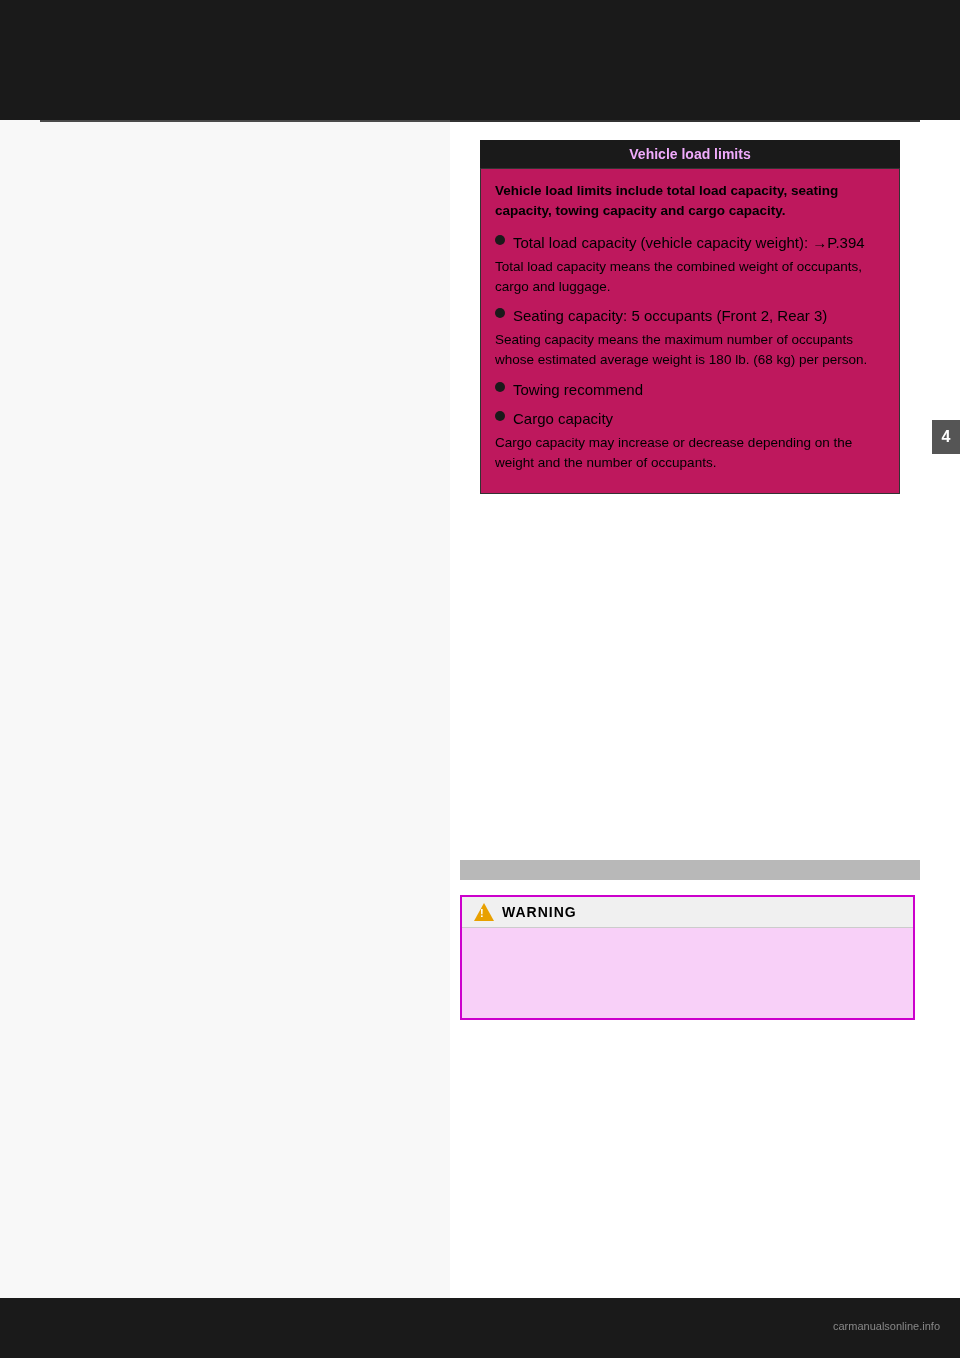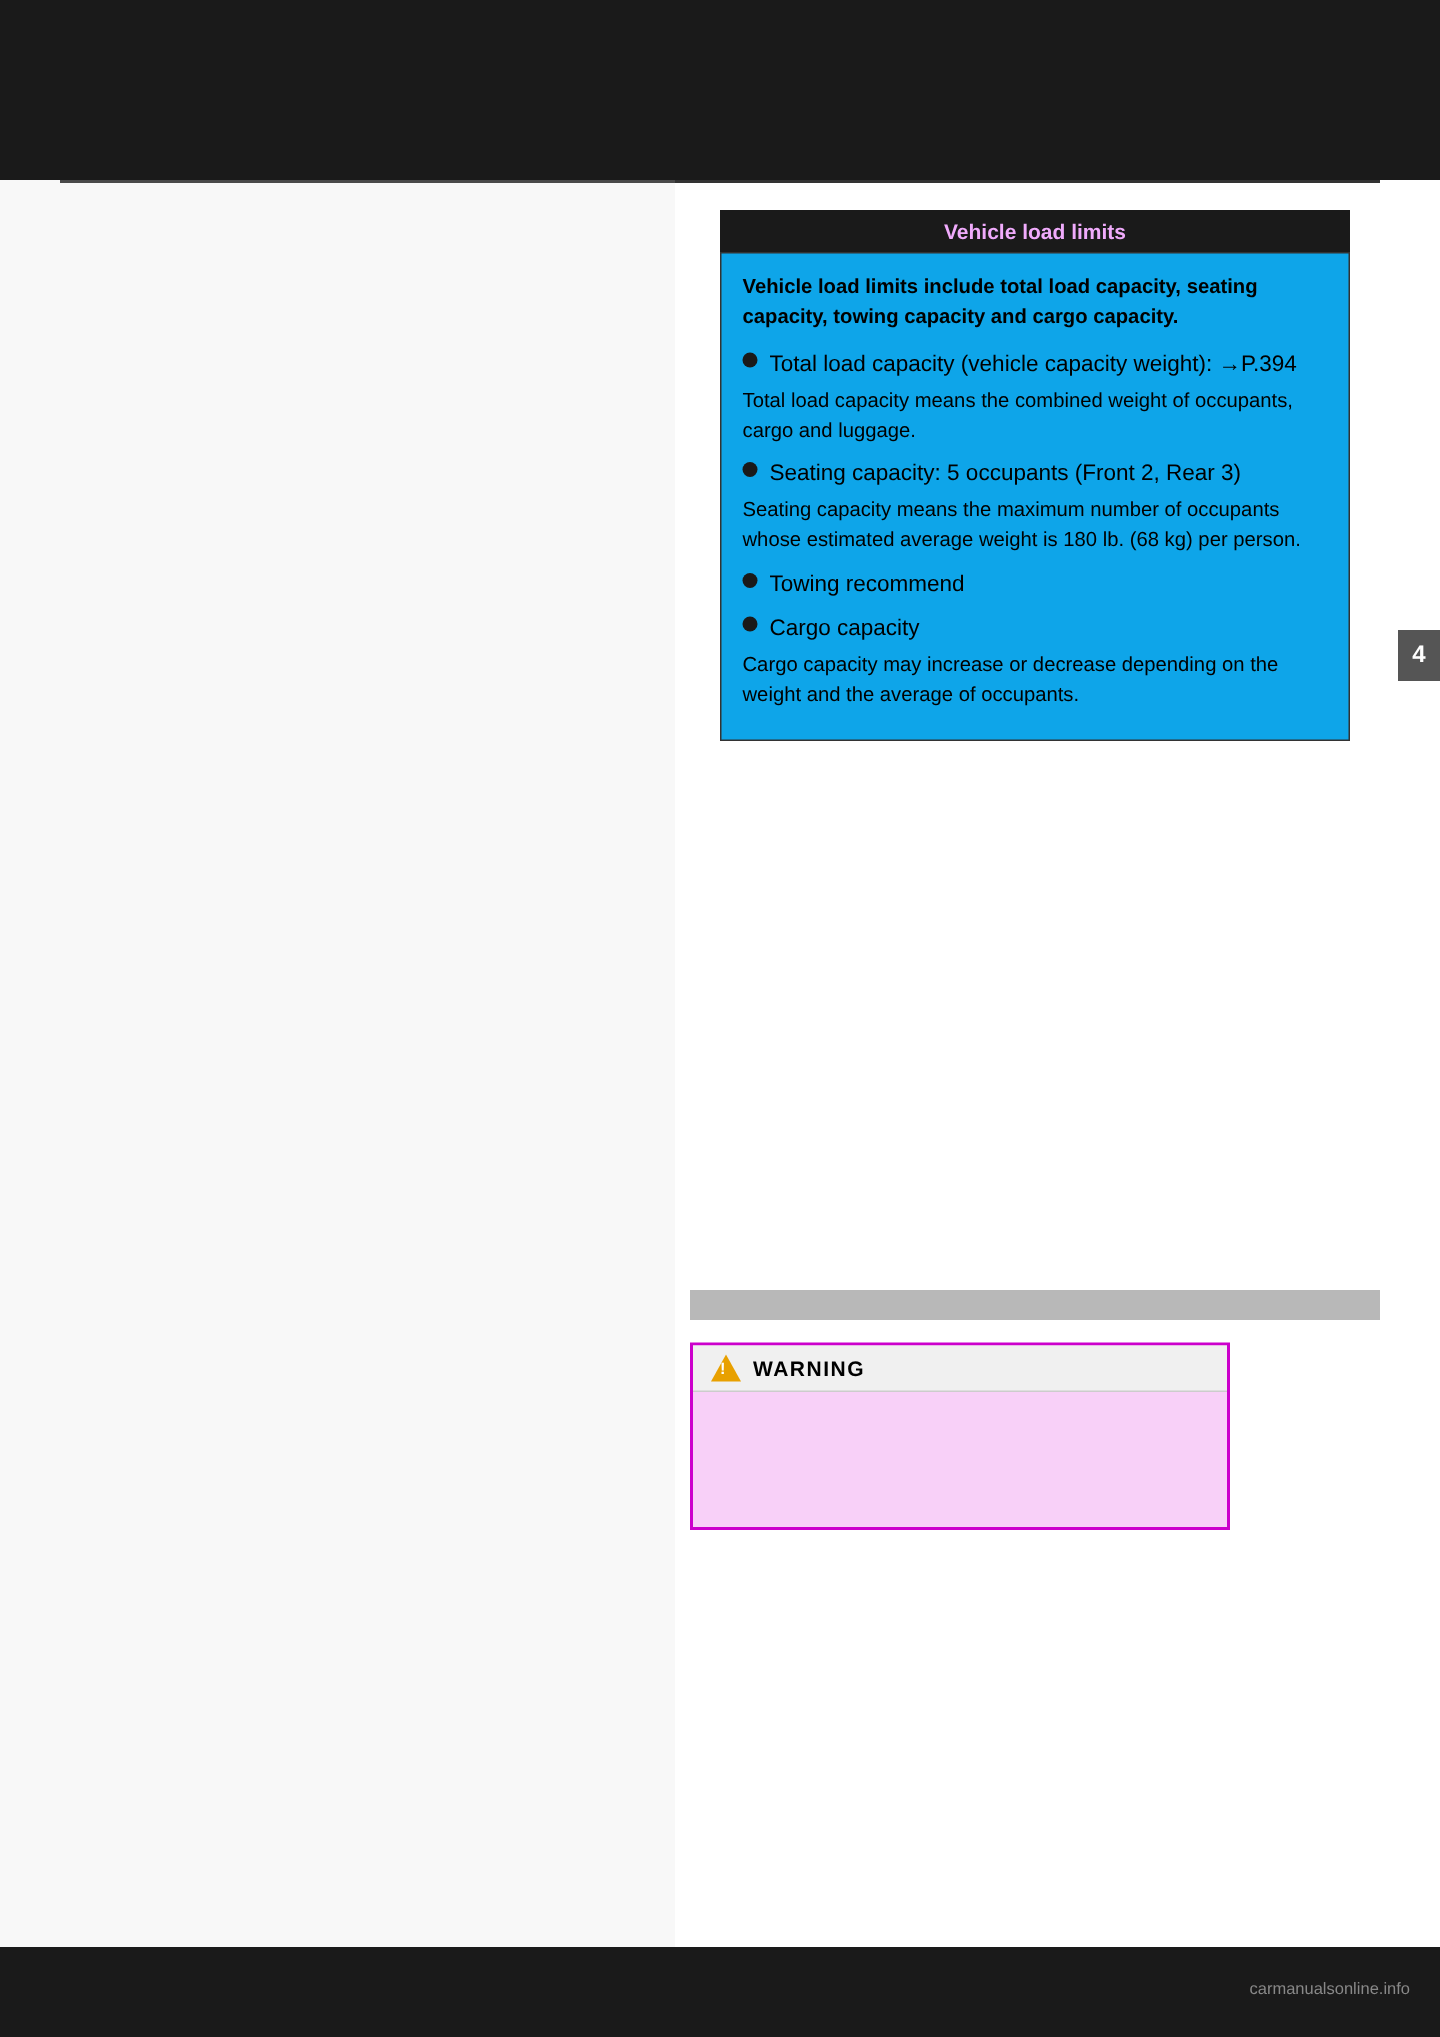--- a/index.html
+++ b/index.html
@@ -63,21 +63,21 @@
       font-weight: bold;
       font-size: 14px;
       margin-bottom: 0;
       display: block;
     }
 
     
     .info-box {
       border: 1.5px solid #333;
       padding: 12px 14px;
-      background: #0ea5e9;
+      background: #be185d;
       margin-bottom: 6px;
     }
 
     .info-box .intro-bold {
       font-weight: bold;
       font-size: 13.5px;
       line-height: 1.5;
       margin-bottom: 10px;
     }
 
@@ -132,21 +132,21 @@
       height: 20px;
       background: #888;
       opacity: 0.6;
     }
 
     
     .warning-box {
       position: absolute;
       top: 895px;
       left: 460px;
-      width: 360px;
+      width: 455px;
       border: 2px solid #cc00cc;
       background: #fff;
     }
 
     .warning-header {
       background: #f0f0f0;
       padding: 6px 12px;
       display: flex;
       align-items: center;
       gap: 8px;
@@ -254,21 +254,21 @@
         <span class="bullet-dot"></span>
         <span class="bullet-text">Towing recommend</span>
       </div>
 
 
       <div class="bullet-item">
         <span class="bullet-dot"></span>
         <span class="bullet-text">Cargo capacity</span>
       </div>
 
-      <div class="paragraph-text">Cargo capacity may increase or decrease depending on the weight and the average of occupants.</div>
+      <div class="paragraph-text">Cargo capacity may increase or decrease depending on the weight and the number of occupants.</div>
 
     </div>
 
   </div>
 
   <div class="side-tab">4</div>
 
   <div class="bottom-bar"></div>
 
   <div class="warning-box">

